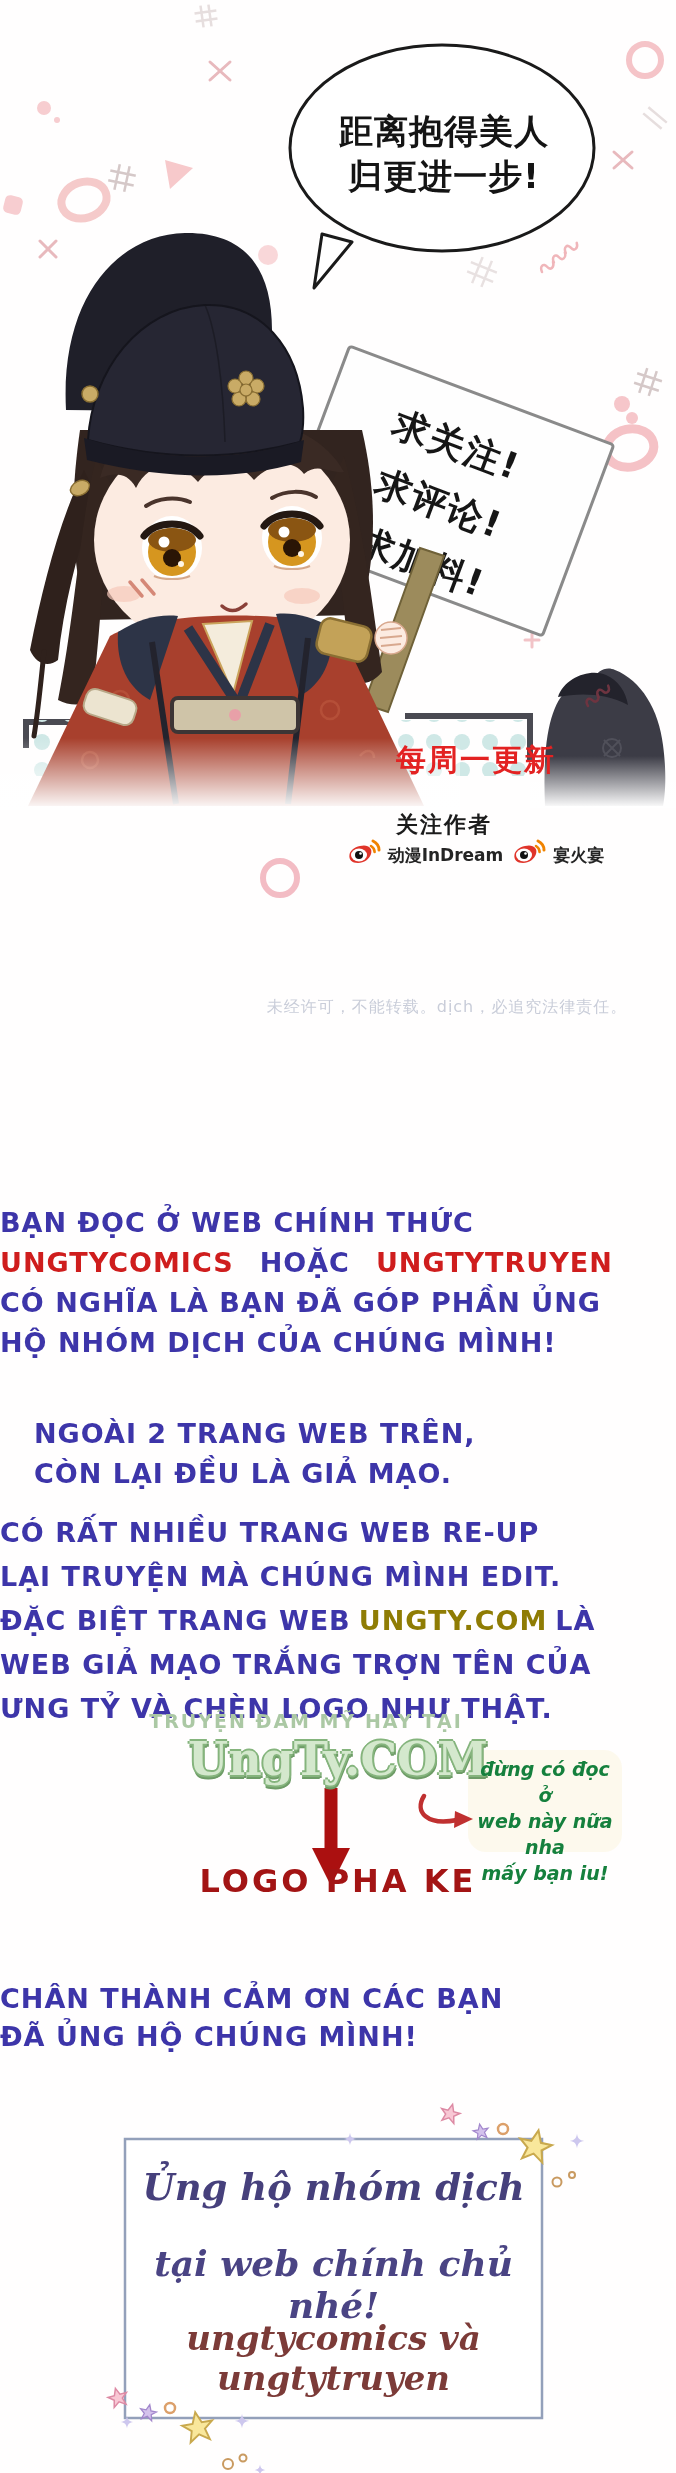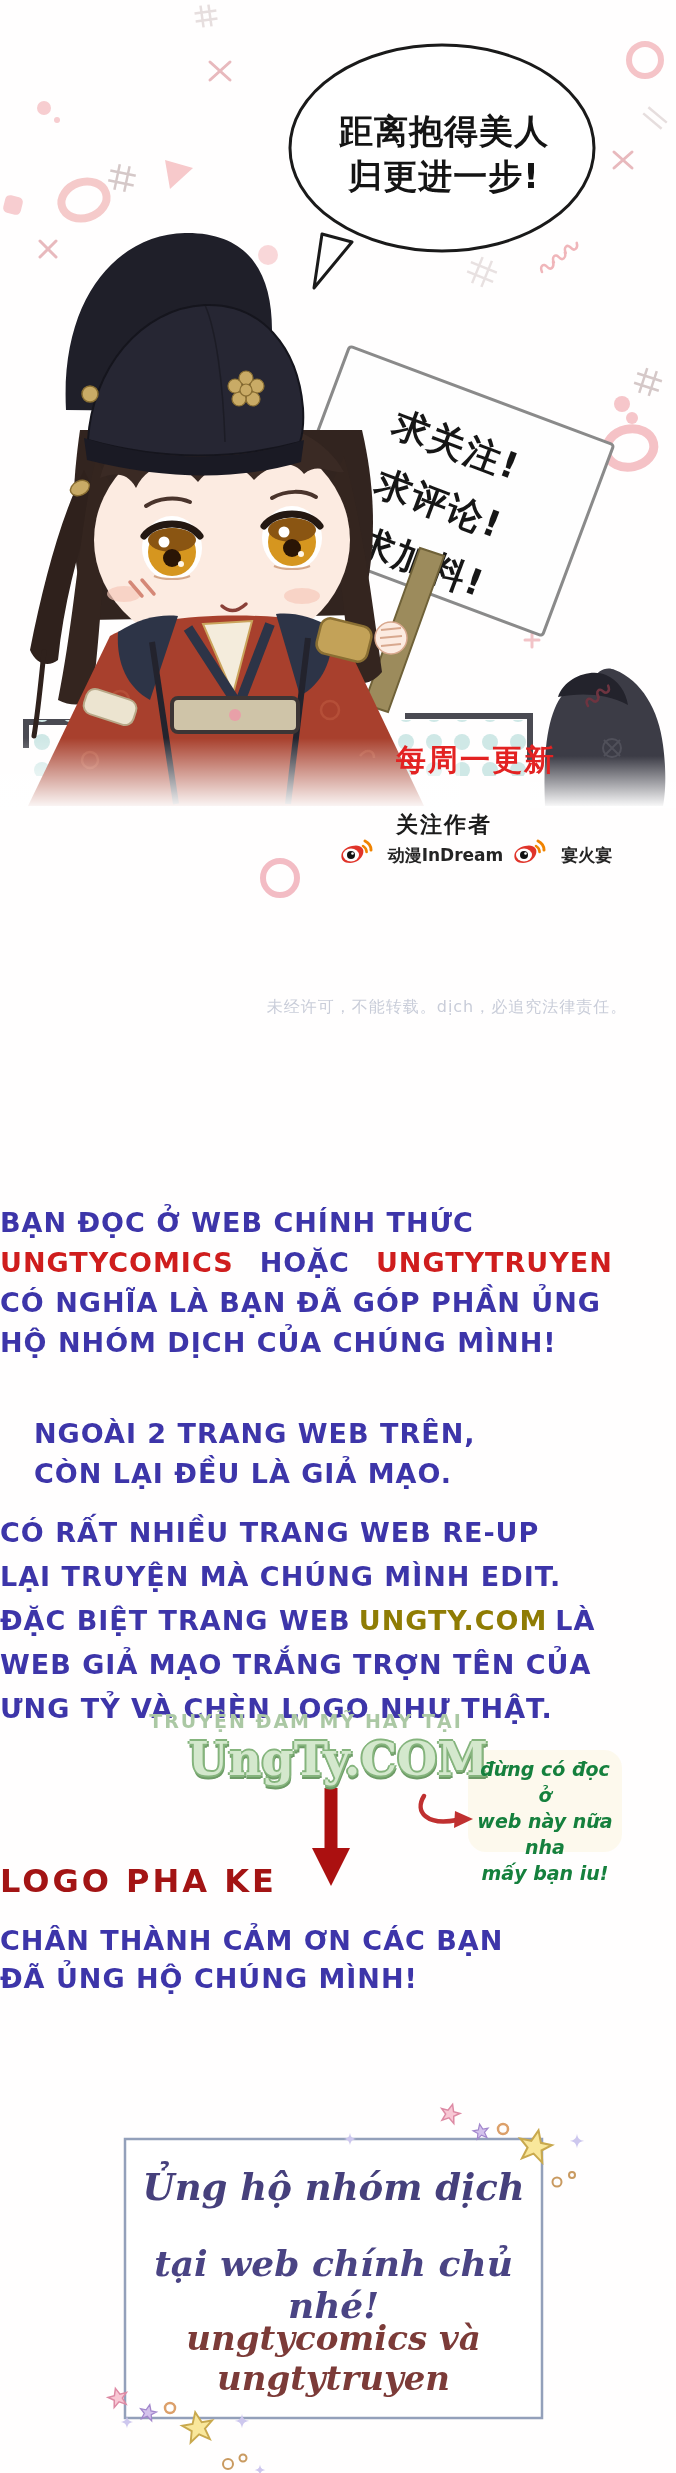--- a/index.html
+++ b/index.html
@@ -10,44 +10,44 @@
   .bubble-line{font-size:34px;font-weight:600;fill:#141414;letter-spacing:1px;
         font-family:"DejaVu Sans",sans-serif;text-anchor:middle;}
   .sign-line{font-size:36px;font-weight:700;fill:#161616;letter-spacing:2px;
         font-family:"DejaVu Sans",sans-serif;text-anchor:middle;}
   .update-note{left:306px;top:740px;width:340px;text-align:center;
         font-size:30px;font-weight:700;color:#e32222;letter-spacing:2px;}
   .follow-title{left:306px;top:810px;width:276px;text-align:center;
         font-size:22px;font-weight:700;color:#1b1b1b;letter-spacing:2px;}
   .follow-row{left:330px;top:838px;width:290px;display:flex;align-items:center;
         justify-content:center;gap:8px;}
-  .weibo-account{display:flex;align-items:center;gap:14px;}
+  .weibo-account{display:flex;align-items:center;gap:6px;}
   .weibo-name{font-size:17px;font-weight:600;color:#242424;white-space:nowrap;}
   .watermark{left:218px;top:997px;width:458px;text-align:center;font-size:16px;
         color:#c9cdd9;letter-spacing:1px;white-space:nowrap;}
   .para{left:0;top:0;width:676px;font-weight:700;
         color:#3d35a9;font-size:27px;letter-spacing:1px;}
   .p1{top:1203px;line-height:40px;}
   .p2{top:1414px;line-height:40px;margin-left:34px;}
   .p3{top:1511px;line-height:44px;}
   .site-red{color:#cf1d1d;}
   .mid-word{margin:0 26px;}
   .site-olive{color:#8f7c04;margin:0 8px;}
   .fake-tagline{left:0;top:1710px;width:612px;text-align:center;font-size:19px;
         font-weight:700;color:#abc8a4;letter-spacing:2px;}
   .fake-domain{left:0;top:1732px;width:676px;text-align:center;font-size:46px;
         font-weight:700;font-family:"DejaVu Serif","Liberation Serif",serif;
         color:#d4e8cd;
         text-shadow:-2px 0 0 #85b47d,2px 0 0 #85b47d,0 -2px 0 #85b47d,0 2px 0 #85b47d,
                     0 4px 0 #6e9c67,2px 3px 0 #6e9c67;}
   .handwritten{left:475px;top:1756px;width:140px;text-align:center;font-size:19px;
         font-weight:700;font-style:italic;line-height:26px;color:#15803d;}
-  .fake-caption{left:0;top:1862px;width:676px;text-align:left;font-size:32px;
+  .fake-caption{left:0;top:1862px;width:676px;text-align:center;font-size:32px;
         font-weight:800;color:#a31414;letter-spacing:3px;}
-  .thanks{top:1922px;line-height:38px;}
+  .thanks{top:1980px;line-height:38px;}
   .footer-line{left:125px;width:417px;text-align:center;z-index:2;position:absolute;
         font-family:"DejaVu Serif","Liberation Serif",serif;font-style:italic;font-weight:700;}
   .fl1{top:2165px;font-size:37px;color:#46407c;}
   .fl2{top:2242px;font-size:36px;color:#4a4484;}
   .fl3{top:2318px;font-size:34px;color:#7c3b38;}
 </style>
 </head>
 <body>
 
 <div class="page">

